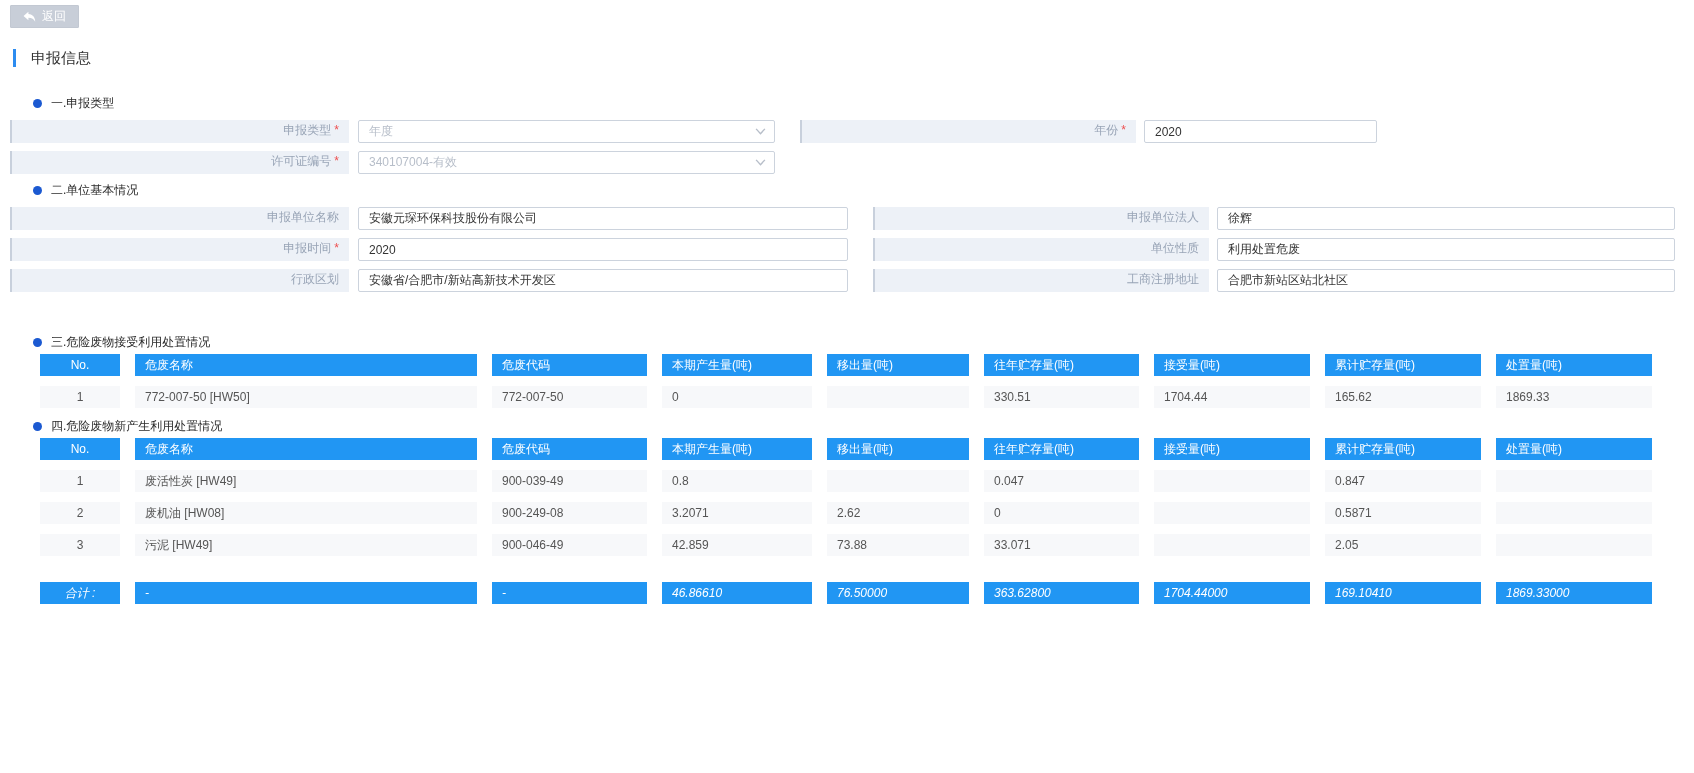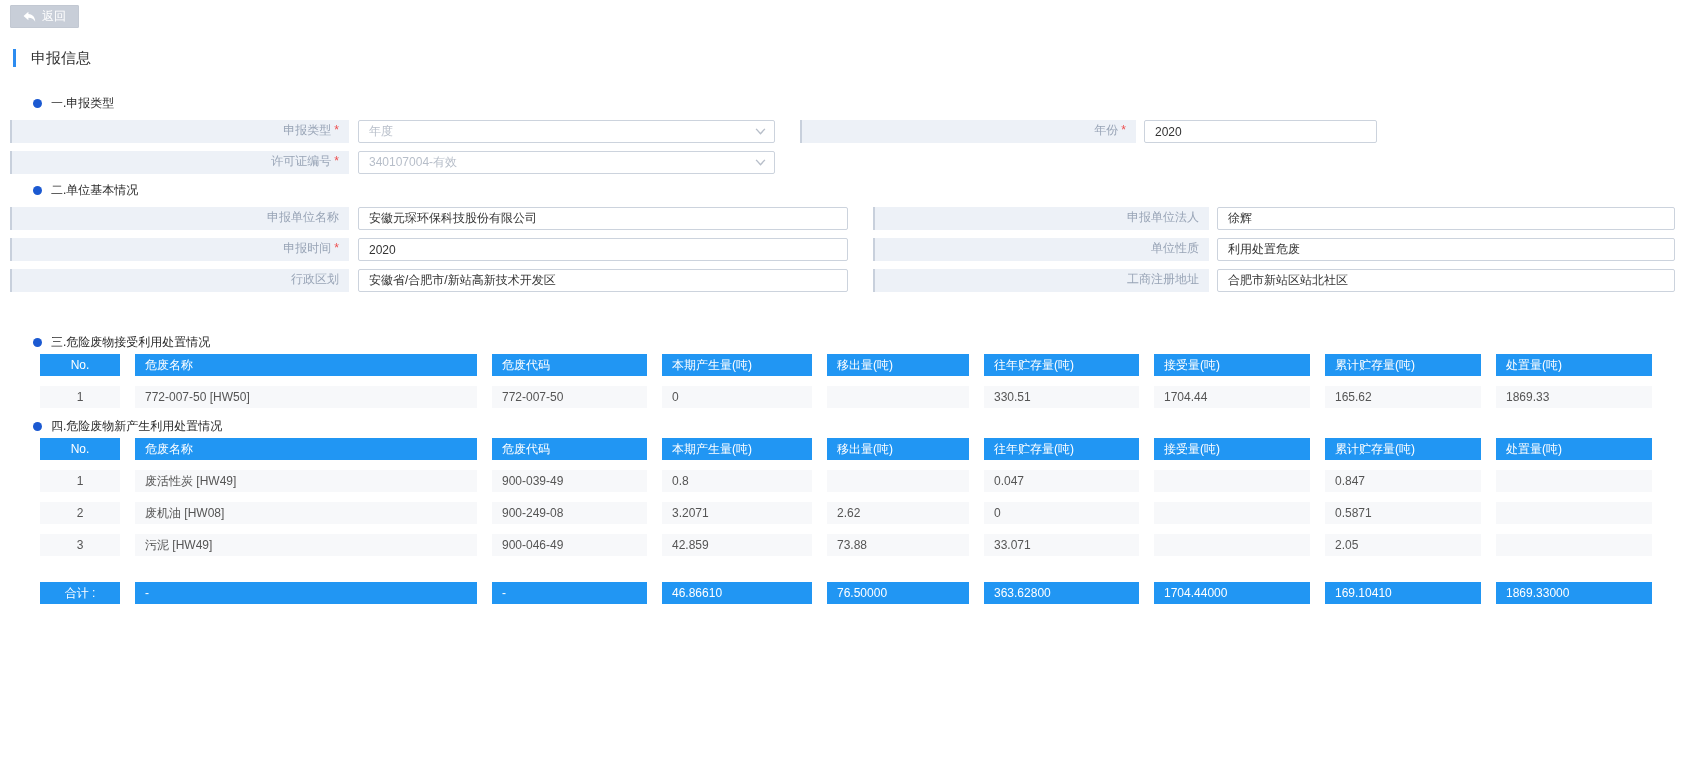--- a/index.html
+++ b/index.html
@@ -50,21 +50,21 @@
 
   
   .htable { margin-left:40px; margin-top:4px; }
   .trow { display:grid;
     grid-template-columns:80px 342px 155px 150px 142px 155px 156px 156px 156px;
     column-gap:15px; margin-bottom:10px; }
   .tcell { height:22px; line-height:22px; font-size:12px; overflow:hidden; white-space:nowrap; }
   .thead .tcell { background:#2196f3; color:#fff; padding-left:10px; }
   .tdata .tcell { background:#f7f8fa; color:#555; padding-left:10px; }
   .ttotal { margin-top:26px; }
-  .ttotal .tcell { background:#2196f3; color:#fff; padding-left:10px; }
+  .ttotal .tcell { background:#2196f3; color:#fff; padding-left:10px;font-style:italic; }
   .thead .tcell:first-child, .tdata .tcell:first-child, .ttotal .tcell:first-child
     { text-align:center; padding-left:0; }
 </style>
 </head>
 <body>
 
 
 
 <button class="back-btn">
   <span>

